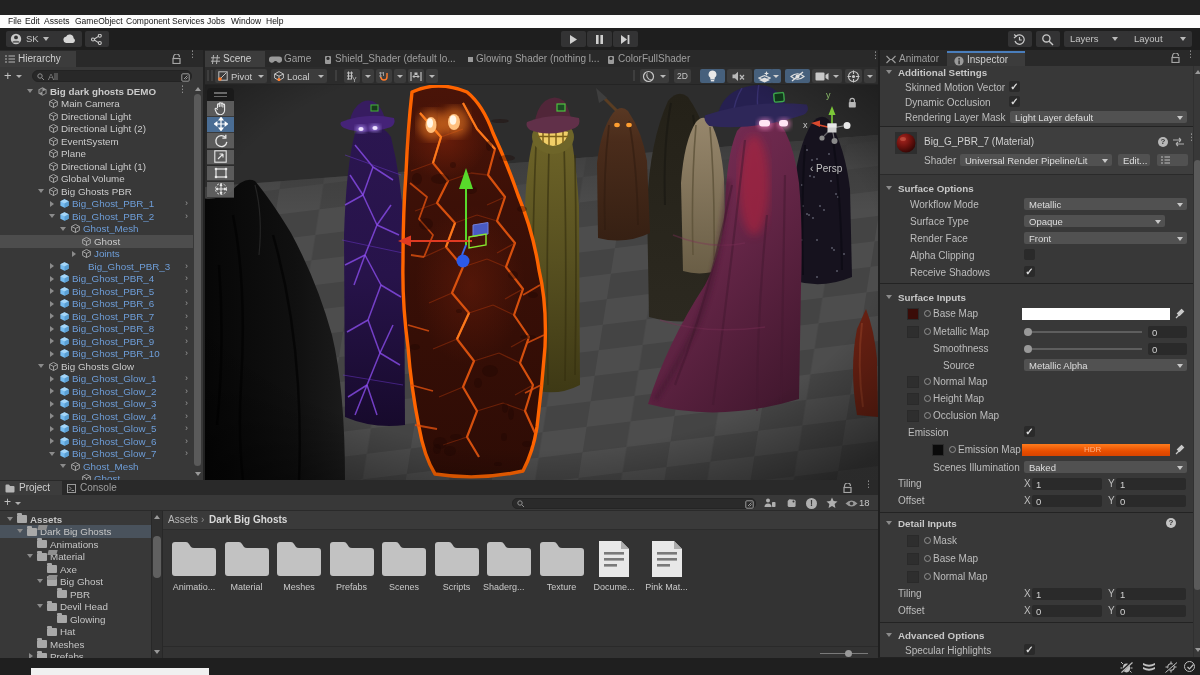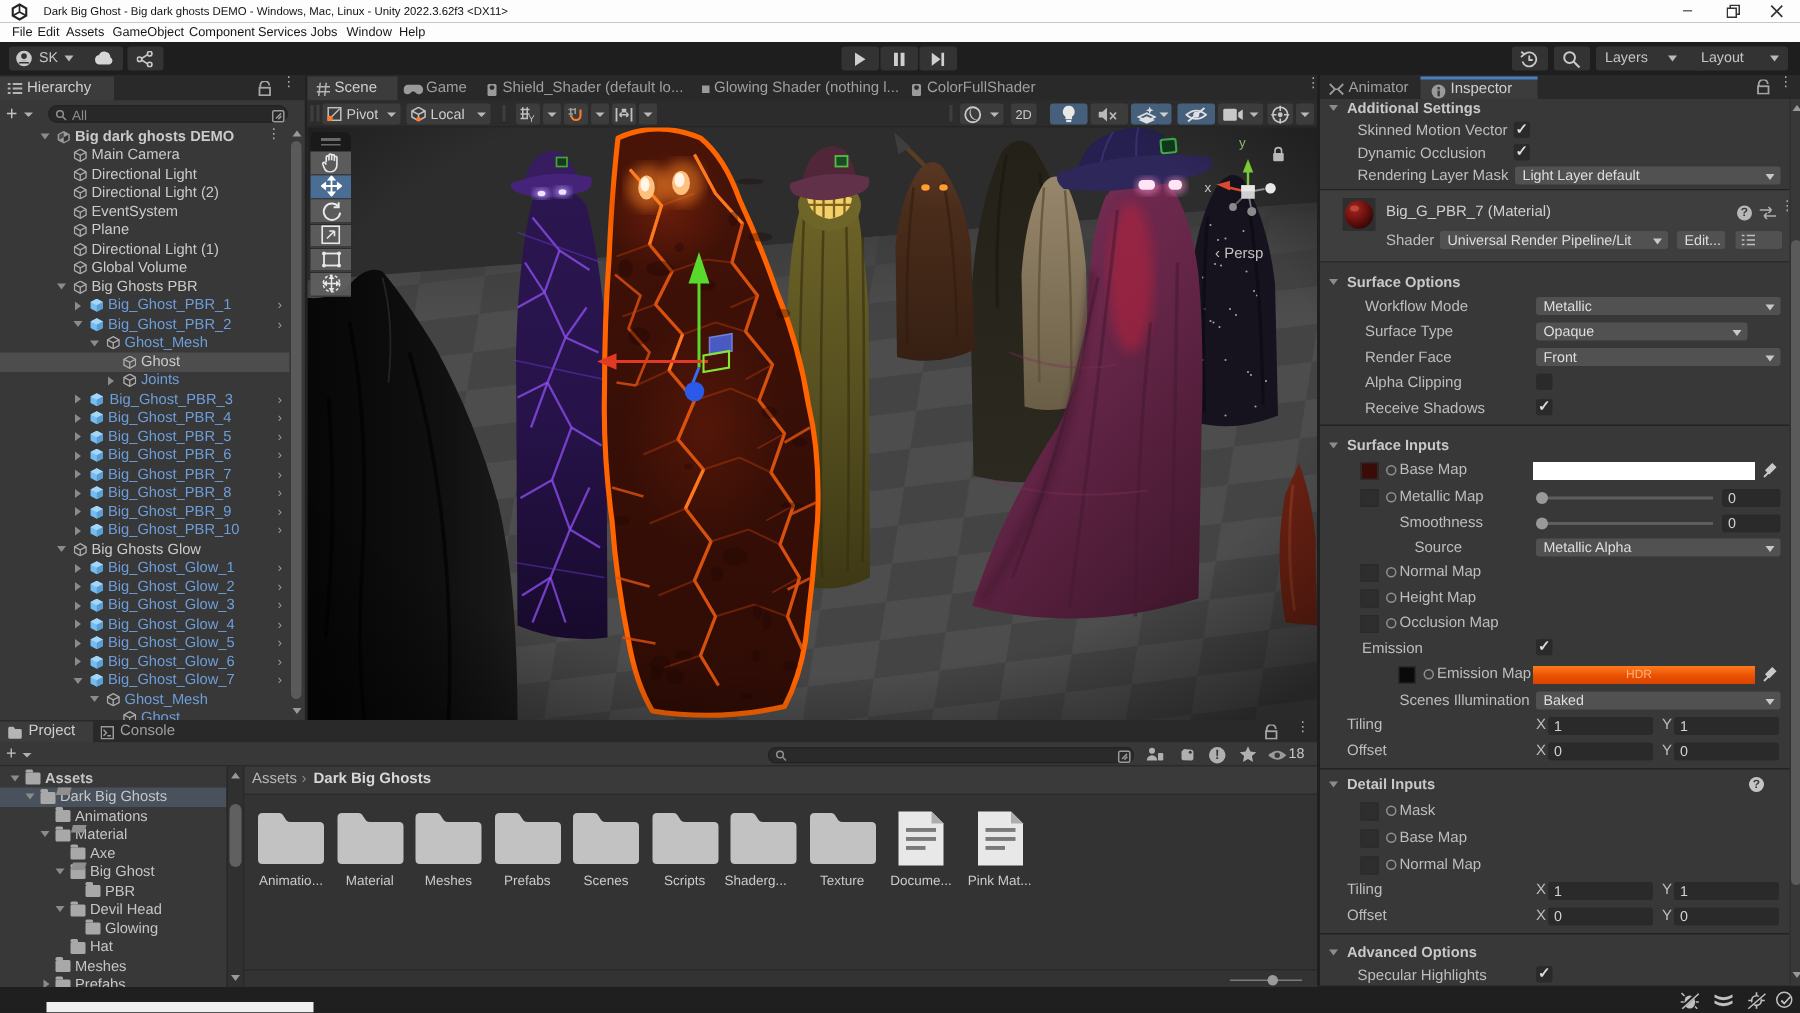--- a/index.html
+++ b/index.html
@@ -62,35 +62,20 @@
     <symbol id="docu" viewBox="0 0 34 40">
         <path d="M2 2 L24 2 L32 10 L32 38 L2 38 Z" fill="#e8e8e8"></path>
         <path d="M24 2 L24 10 L32 10 Z" fill="#adadad"></path>
         <rect x="7" y="13" width="20" height="2.6" fill="#7a7a7a"></rect>
         <rect x="7" y="19" width="20" height="2.6" fill="#7a7a7a"></rect>
         <rect x="7" y="25" width="13" height="2.6" fill="#7a7a7a"></rect>
       </symbol>
   </defs>
 </svg>
 <div id="app">
-  <div id="titlebar" class="abs">
-    <svg class="abs" style="left:7px;top:2px" width="12" height="12" viewBox="0 0 12 12">
-        <path d="M6 1 L10.5 3.5 L10.5 8.5 L6 11 L1.5 8.5 L1.5 3.5 Z" fill="none" stroke="#222" stroke-width="1.4"></path>
-        <path d="M6 1 L6 6 L10.5 8.5 M6 6 L1.5 8.5" stroke="#222" stroke-width="1.1" fill="none"></path>
-      </svg>
-    <span class="t">Dark Big Ghost - Big dark ghosts DEMO - Windows, Mac, Linux - Unity 2022.3.62f3 &lt;DX11&gt;</span>
-    <span class="abs" style="left:1122px;top:1px;font-size:11px;color:#333">–</span>
-    <svg class="abs" style="left:1151px;top:3px" width="9" height="9" viewBox="0 0 9 9">
-        <rect x="0.5" y="2.5" width="6" height="6" fill="#fdfdfd" stroke="#333" stroke-width="1"></rect>
-        <path d="M2.5 2.5 L2.5 0.5 L8.5 0.5 L8.5 6.5 L6.5 6.5" fill="none" stroke="#333" stroke-width="1"></path>
-      </svg>
-    <svg class="abs" style="left:1180px;top:3px" width="9" height="9" viewBox="0 0 9 9">
-        <path d="M0.8 0.8 L8.2 8.2 M8.2 0.8 L0.8 8.2" stroke="#333" stroke-width="1.1"></path>
-      </svg>
-  </div>
   <div id="menubar" class="abs">
     <span class="mi" style="left:8px">File</span>
       <span class="mi" style="left:25px">Edit</span>
       <span class="mi" style="left:44px">Assets</span>
       <span class="mi" style="left:75px">GameObject</span>
       <span class="mi" style="left:126px">Component</span>
       <span class="mi" style="left:172px">Services</span>
       <span class="mi" style="left:207px">Jobs</span>
       <span class="mi" style="left:231px">Window</span>
       <span class="mi" style="left:266px">Help</span>
@@ -279,21 +264,21 @@
           <svg class="cubei" style="left:82px">
             <use href="#gcube"></use>
           </svg>
           <span class="nm" style="left:94px;">Joints</span>
         </div>
 <div class="hrow blue" style="top:175.0px">
           <div class="tri-r" style="left:50px;top:3px"></div>
           <svg class="cubei" style="left:60px">
             <use href="#bcube"></use>
           </svg>
-          <span class="nm" style="left:73px;">Big_Ghost_PBR_3</span>
+          <span class="nm" style="left:88px;">Big_Ghost_PBR_3</span>
           <span class="abs" style="left:185px;top:0.5px;color:#9a9a9a;font-size:9px">›</span>
         </div>
 <div class="hrow blue" style="top:187.5px">
           <div class="tri-r" style="left:50px;top:3px"></div>
           <svg class="cubei" style="left:60px">
             <use href="#bcube"></use>
           </svg>
           <span class="nm" style="left:72px;">Big_Ghost_PBR_4</span>
           <span class="abs" style="left:185px;top:0.5px;color:#9a9a9a;font-size:9px">›</span>
         </div>

